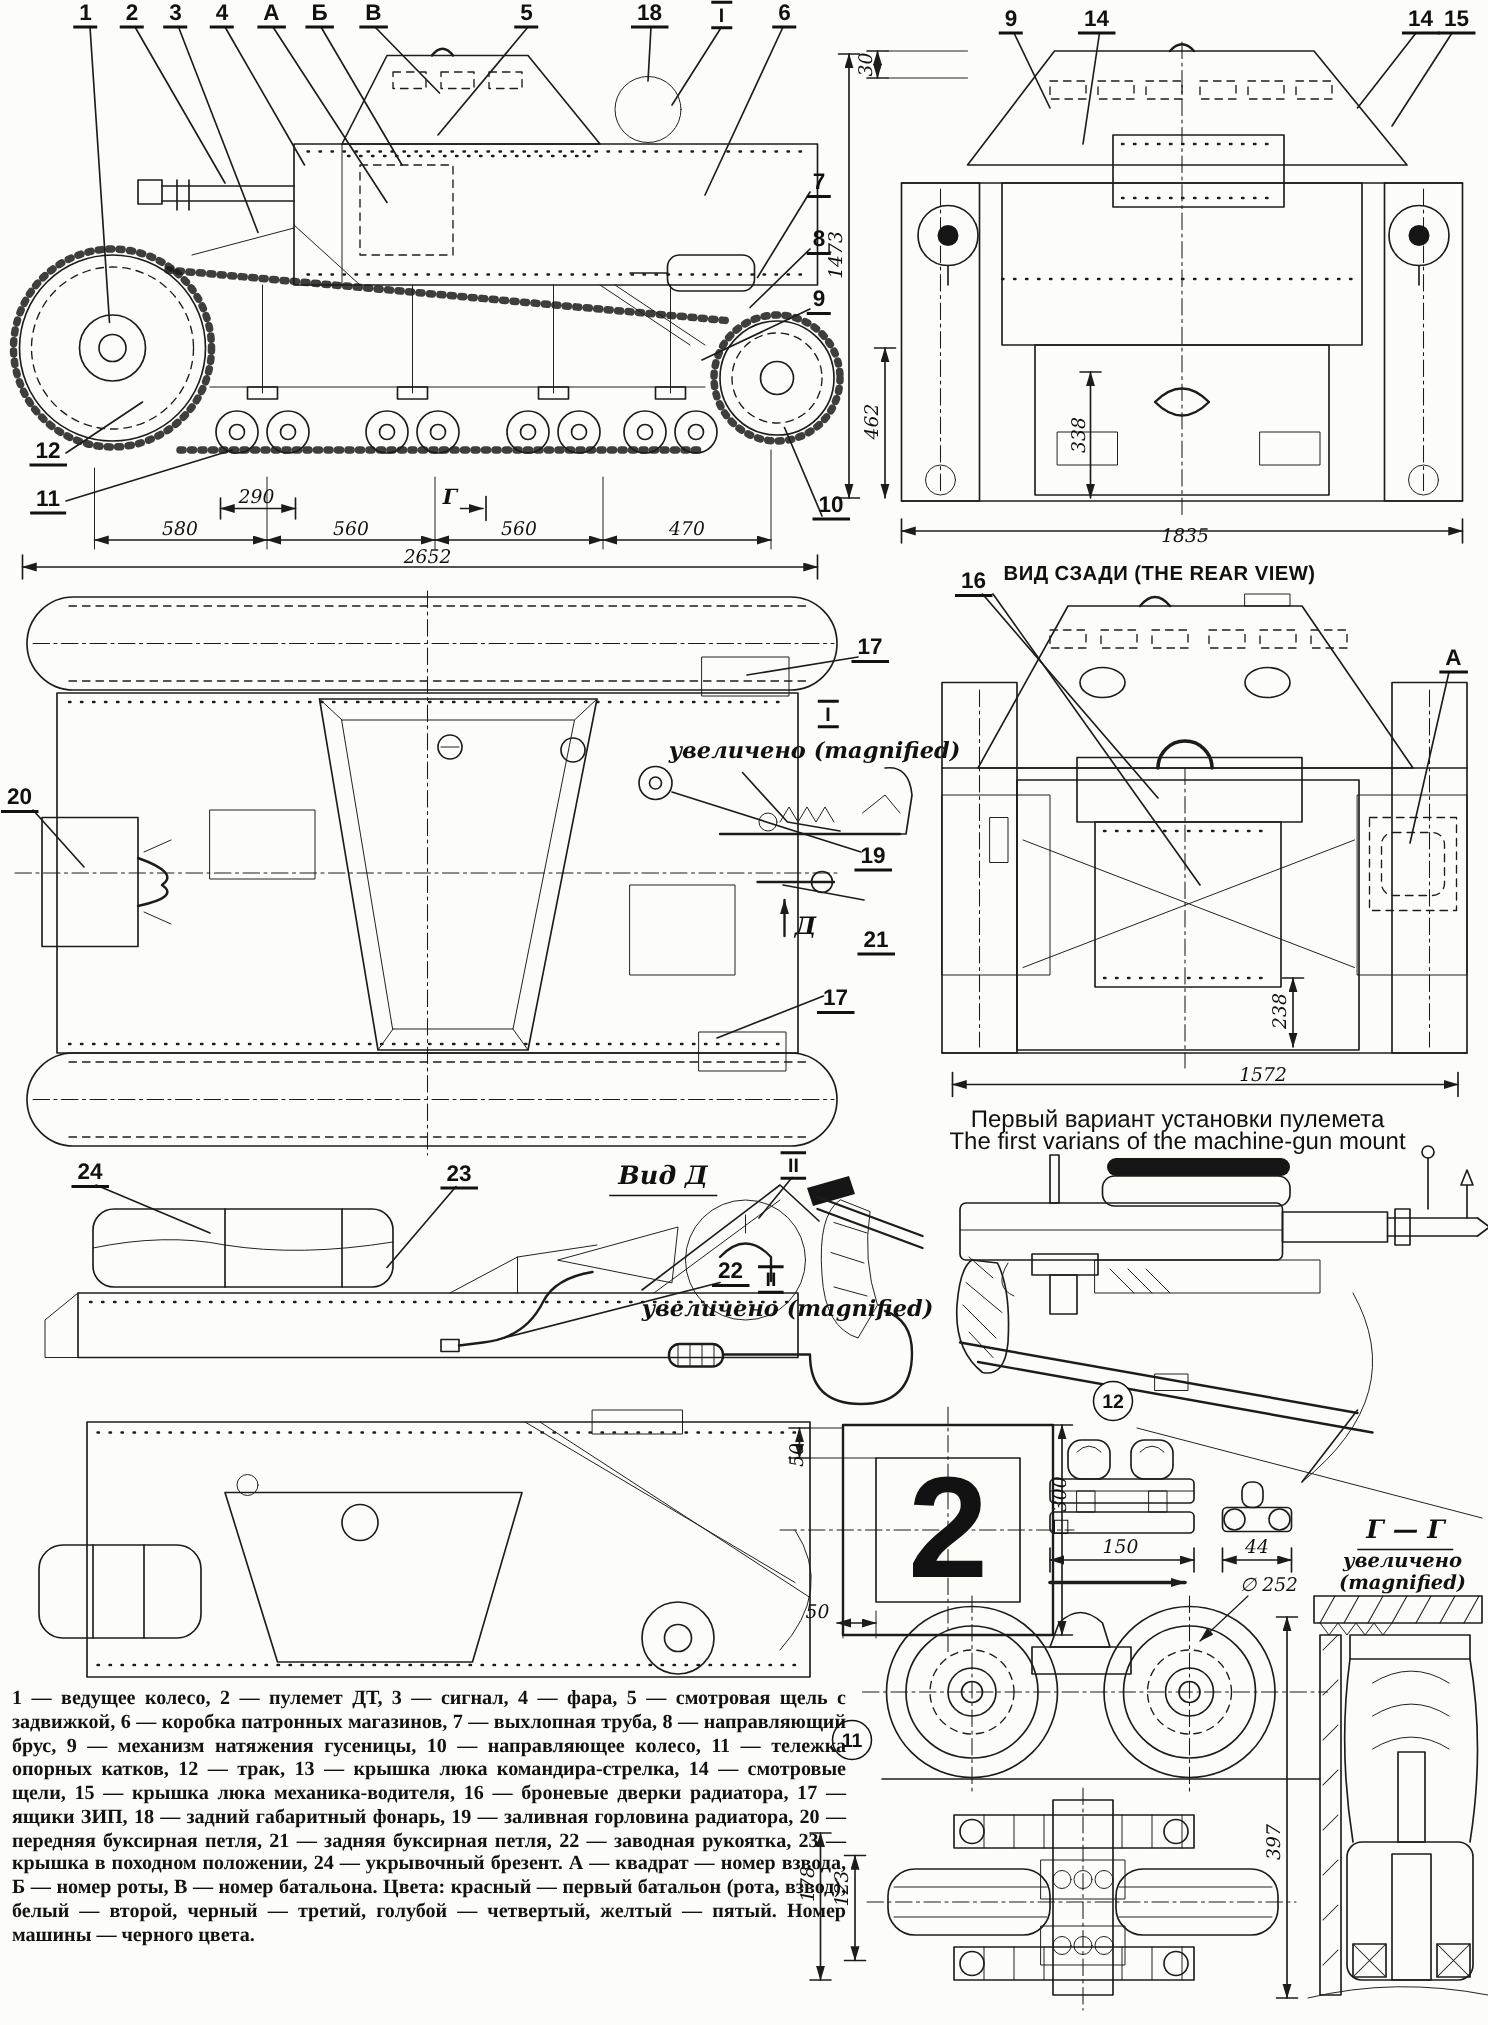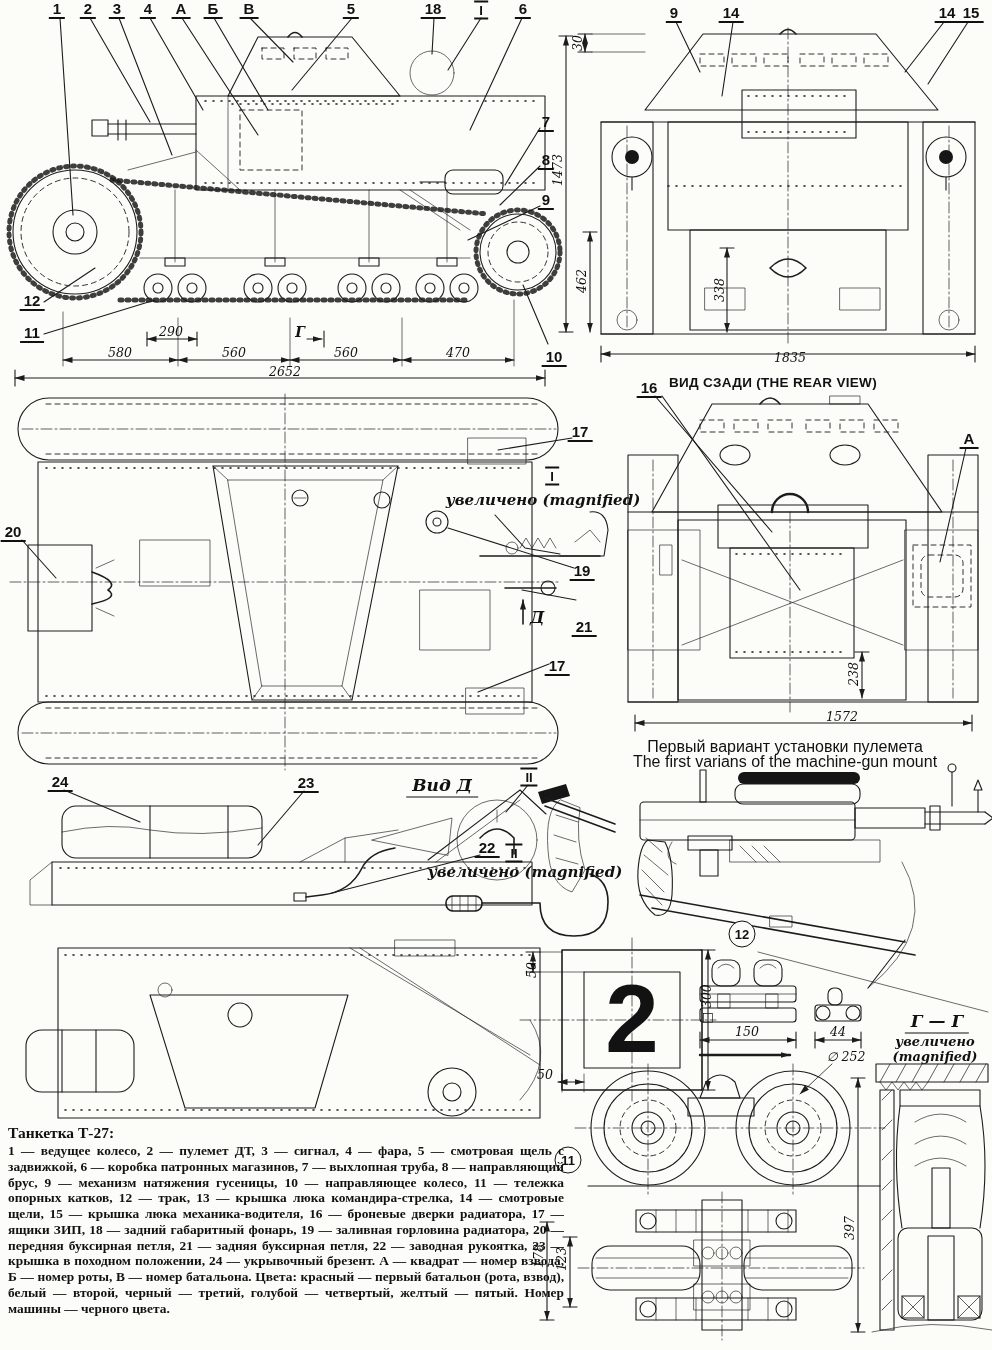--- a/index.html
+++ b/index.html
@@ -567,21 +567,21 @@
       <div class="lab callout" style="left: 181px; top: 10px;">А</div>
       <div class="lab callout" style="left: 213px; top: 10px;">Б</div>
       <div class="lab callout" style="left: 249px; top: 10px;">В</div>
       <div class="lab callout" style="left: 351px; top: 10px;">5</div>
       <div class="lab callout" style="left: 433px; top: 10px;">18</div>
       <div class="lab roman" style="left: 481px; top: 10px;">I</div>
       <div class="lab callout" style="left: 523px; top: 10px;">6</div>
       <div class="lab callout" style="left: 546px; top: 123px;">7</div>
       <div class="lab callout" style="left: 546px; top: 161px;">8</div>
       <div class="lab callout" style="left: 546px; top: 201px;">9</div>
-      <div class="lab callout" style="left: 554px; top: 358px;">10</div>
+      <div class="lab callout" style="left: 554px; top: 338px;">10</div>
       <div class="lab callout" style="left: 32px; top: 302px;">12</div>
       <div class="lab callout" style="left: 32px; top: 334px;">11</div>
       <div class="lab dim" style="left: 171px; top: 331px;">290</div>
       <div class="lab dimb" style="left: 300px; top: 332px;">Г</div>
       <div class="lab dim" style="left: 120px; top: 352px;">580</div>
       <div class="lab dim" style="left: 234px; top: 352px;">560</div>
       <div class="lab dim" style="left: 346px; top: 352px;">560</div>
       <div class="lab dim" style="left: 458px; top: 352px;">470</div>
       <div class="lab dim" style="left: 285px; top: 371px;">2652</div>
       <div class="lab callout" style="left: 674px; top: 14px;">9</div>
@@ -616,17 +616,16 @@
       <div class="lab dim" style="left: 747px; top: 1031px;">150</div>
       <div class="lab dim" style="left: 838px; top: 1031px;">44</div>
       <div class="lab dim" style="left: 846px; top: 1056px;">∅ 252</div>
       <div class="lab circled" style="left: 568px; top: 1160px;">11</div>
       <div class="lab dimv" style="left: 538px; top: 1256px;">178</div>
       <div class="lab dimv" style="left: 561px; top: 1259px;">123</div>
       <div class="lab dimv" style="left: 849px; top: 1228px;">397</div>
     </div>
 
   <div id="legend">
-    <p class="ltitle">Танкетка Т-27:</p>
     <p class="lbody">1 — ведущее колесо, 2 — пулемет ДТ, 3 — сигнал, 4 — фара, 5 — смотровая щель с задвижкой, 6 — коробка патронных магазинов, 7 — выхлопная труба, 8 — направляющий брус, 9 — механизм натяжения гусеницы, 10 — направляющее колесо, 11 — тележка опорных катков, 12 — трак, 13 — крышка люка командира-стрелка, 14 — смотровые щели, 15 — крышка люка механика-водителя, 16 — броневые дверки радиатора, 17 — ящики ЗИП, 18 — задний габаритный фонарь, 19 — заливная горловина радиатора, 20 — передняя буксирная петля, 21 — задняя буксирная петля, 22 — заводная рукоятка, 23 — крышка в походном положении, 24 — укрывочный брезент. А — квадрат — номер взвода, Б — номер роты, В — номер батальона. Цвета: красный — первый батальон (рота, взвод), белый — второй, черный — третий, голубой — четвертый, желтый — пятый. Номер машины — черного цвета.</p>
   </div>
 
 </div>
 
 </body></html>

